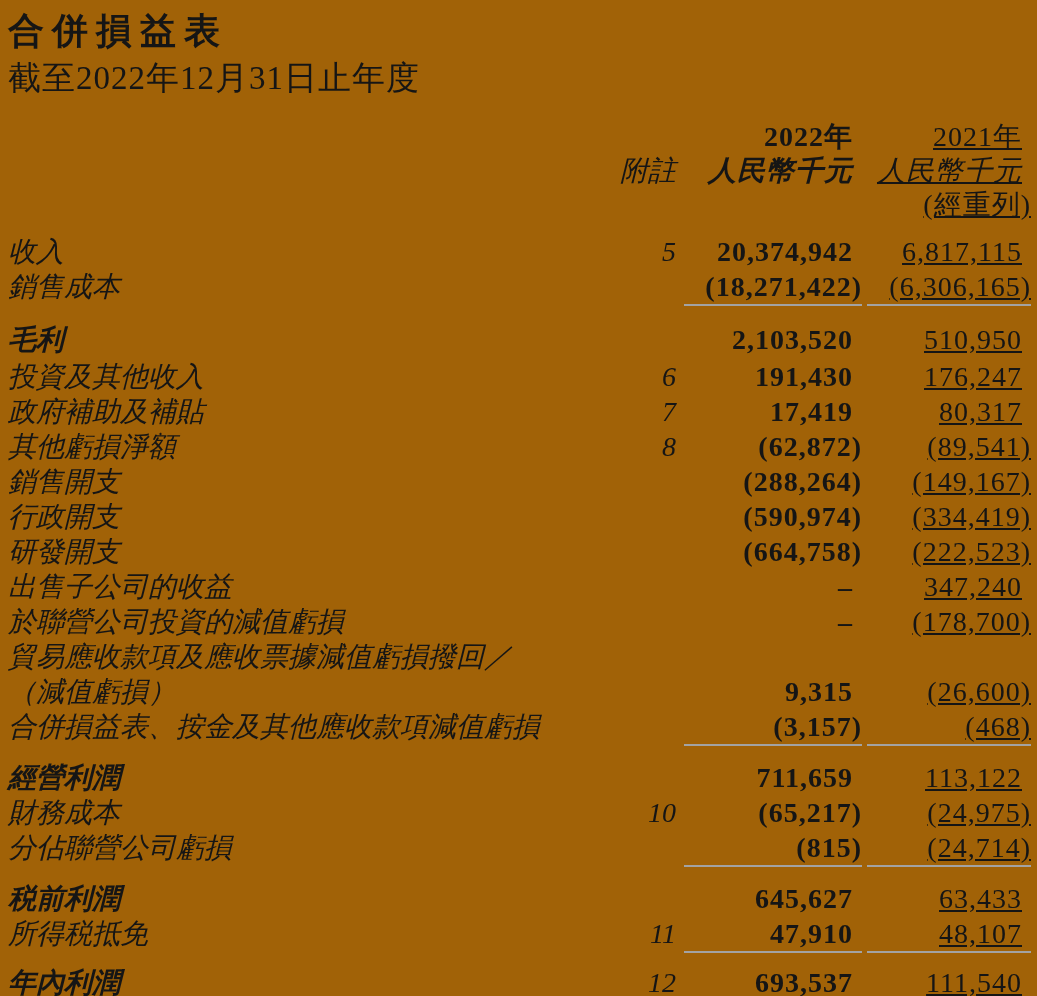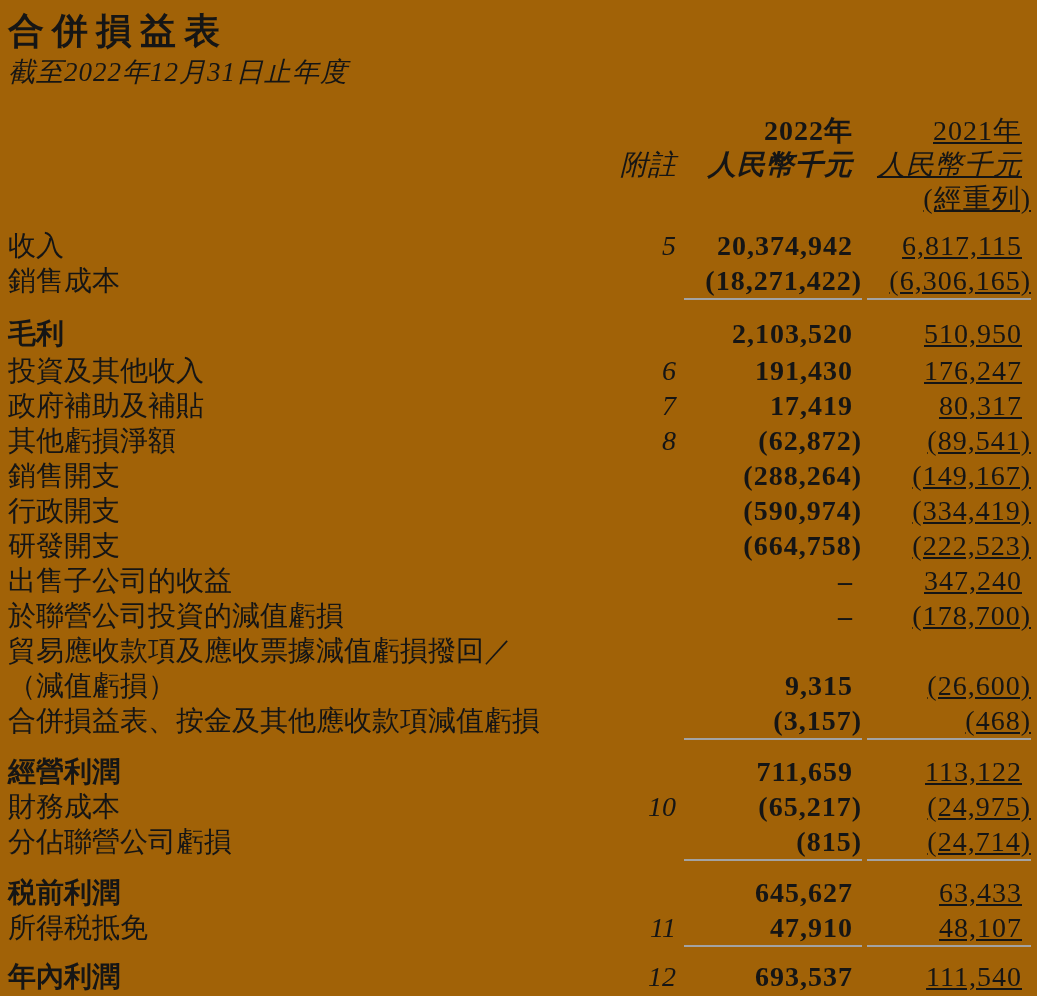--- a/index.html
+++ b/index.html
@@ -10,27 +10,27 @@
     background:#a16207;color:#151515;
     font-family:"Liberation Serif","DejaVu Serif",serif;
     font-size:28px;line-height:35px;
     white-space:nowrap;overflow:hidden;
   }
   .doc-title{
     font-size:36px;font-weight:bold;letter-spacing:8px;
     line-height:42px;margin:0;
   }
   .doc-subtitle{
-    font-style:italic;font-size:27px;letter-spacing:1px;
-    line-height:32px;margin-top:4px;
+    font-size:33px;letter-spacing:1px;
+    line-height:32px;margin-top:10px;
   }
   .thead{margin-top:26px;}
   .thead .r{line-height:34px;}
   .r{display:flex;align-items:baseline;}
-  .lab{flex:1 1 auto;min-width:0;}
+  .lab{flex:1 1 auto;min-width:0;font-style:italic;}
   .note{width:64px;text-align:right;font-style:italic;padding-right:8px;box-sizing:border-box;flex:0 0 auto;}
   .a22{width:178px;text-align:right;font-weight:bold;flex:0 0 auto;letter-spacing:1px;}
   .a21{width:164px;margin-left:5px;text-align:right;flex:0 0 auto;letter-spacing:1px;text-decoration:underline;}
   .amt{display:block;padding-right:9px;}
   .amt.paren{padding-right:0;}
   .it{font-style:italic;}
   .tbody{margin-top:12px;}
   .bold .lab{font-weight:bold;}
   .rule .a22,.rule .a21{border-bottom:2px solid #a3a3a3;}
   .g16{margin-top:16px;}

